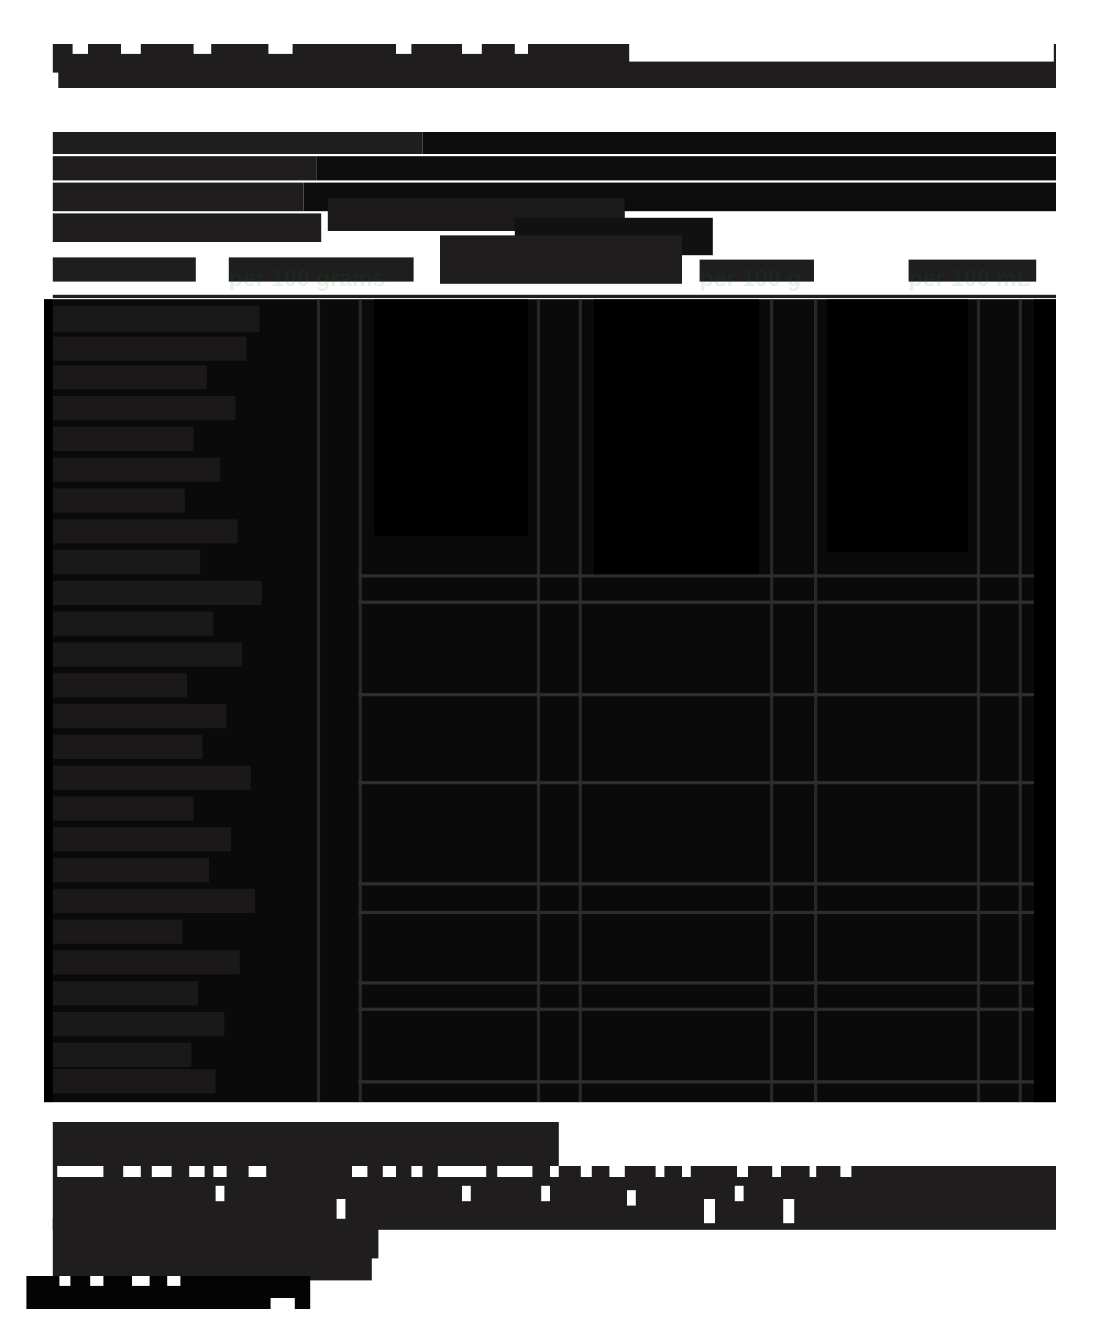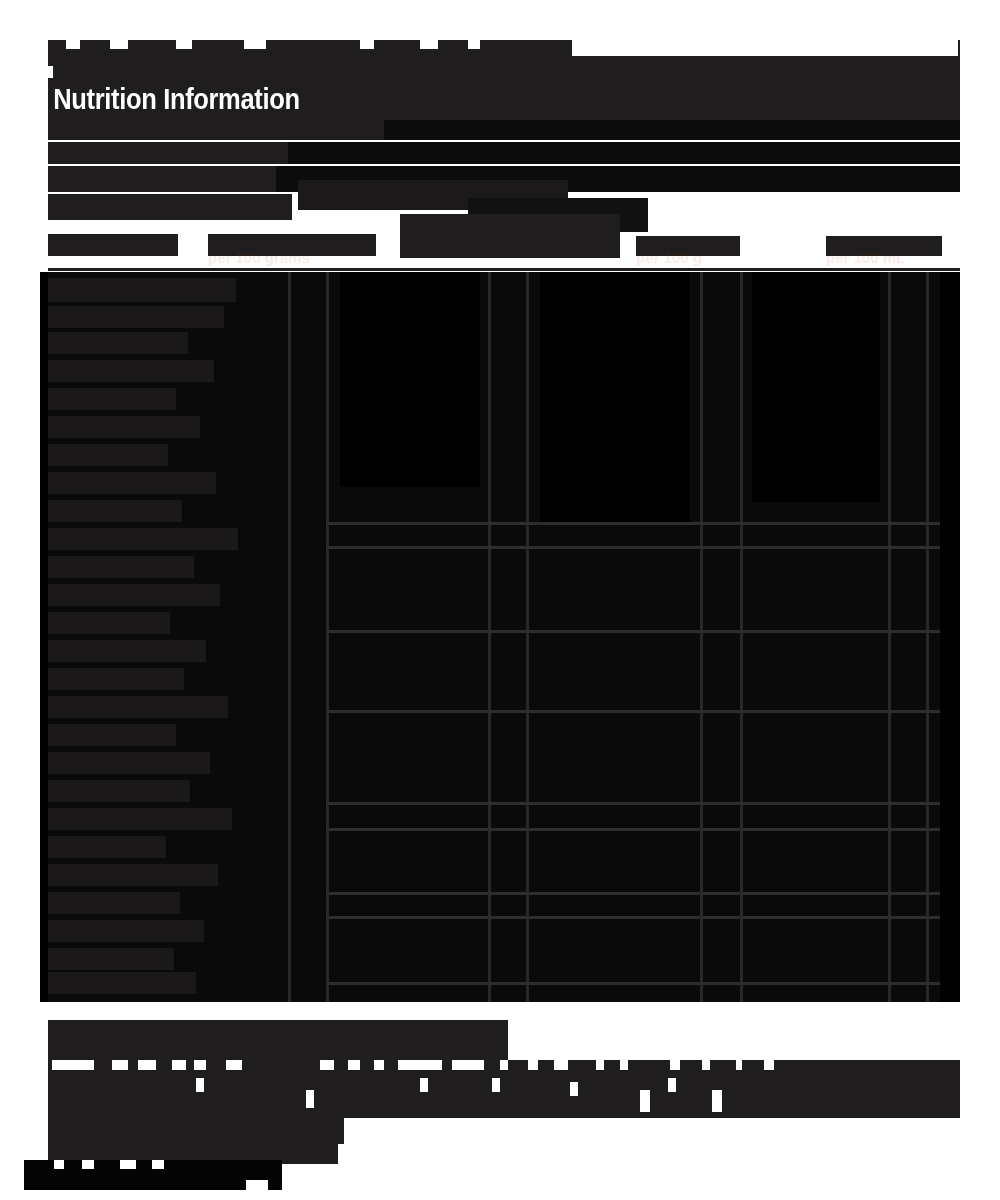--- a/index.html
+++ b/index.html
@@ -85,22 +85,22 @@
   #table-head {
     position: absolute;
     left: 0; top: 0;
     width: 920px;
     height: 38px;
   }
   .head-cell {
     position: absolute;
     top: 0;
     height: 34px;
-    color: #c2410c;
-    font-size: 15px;
+    color: #15803d;
+    font-size: 21px;
     font-weight: 700;
     white-space: nowrap;
     overflow: hidden;
     display: flex;
     align-items: flex-end;
     opacity: 0.10;
   }
   .head-smudge {
     position: absolute;
     background: #1f1d1d;
@@ -184,23 +184,20 @@
     <span class="notch" style="left:62px;width:18px;"></span>
     <span class="notch" style="left:128px;width:16px;"></span>
     <span class="notch" style="left:196px;width:22px;"></span>
     <span class="notch" style="left:312px;width:14px;"></span>
     <span class="notch" style="left:372px;width:18px;"></span>
     <span class="notch" style="left:420px;width:12px;"></span>
     <span class="notch" style="left:524px;width:386px;height:16px;"></span>
     <span class="notch" style="left:-1px;top:26px;width:6px;height:14px;"></span>
   </div>
 
-  <div id="nutrition-header-bar">
-    <span id="nutrition-header-title">Nutrition Information</span>
-  </div>
 
   <div id="subtitle-block">
     <span class="bar" style="left:0;top:0;width:336px;height:20px;"></span>
     <span class="bar" style="left:336px;top:0;width:576px;height:20px;background:#0d0c0c;"></span>
 
     <span class="bar" style="left:0;top:22px;width:240px;height:22px;"></span>
     <span class="bar" style="left:240px;top:22px;width:672px;height:22px;background:#0d0c0c;"></span>
 
     <span class="bar" style="left:0;top:46px;width:228px;height:26px;"></span>
     <span class="bar" style="left:228px;top:46px;width:684px;height:26px;background:#0d0c0c;"></span>

